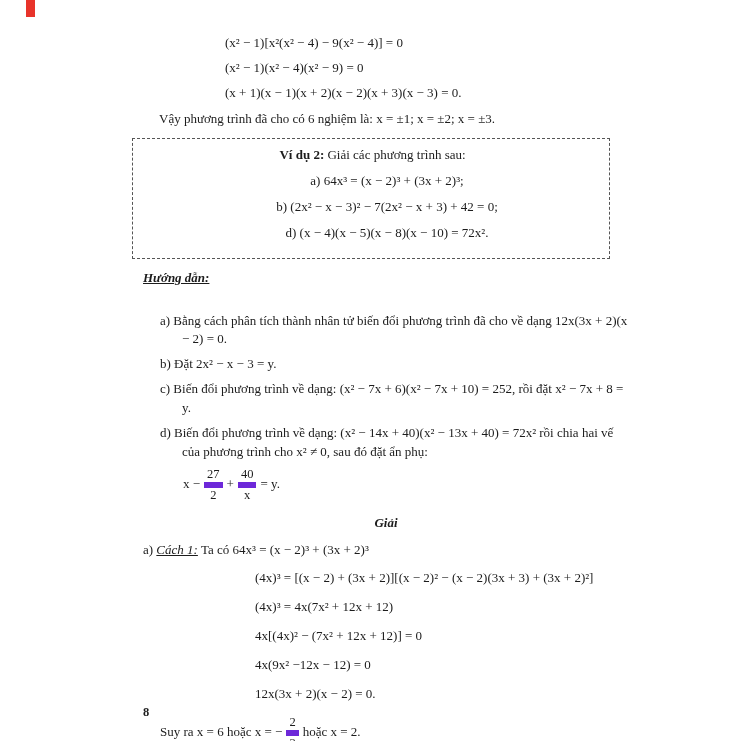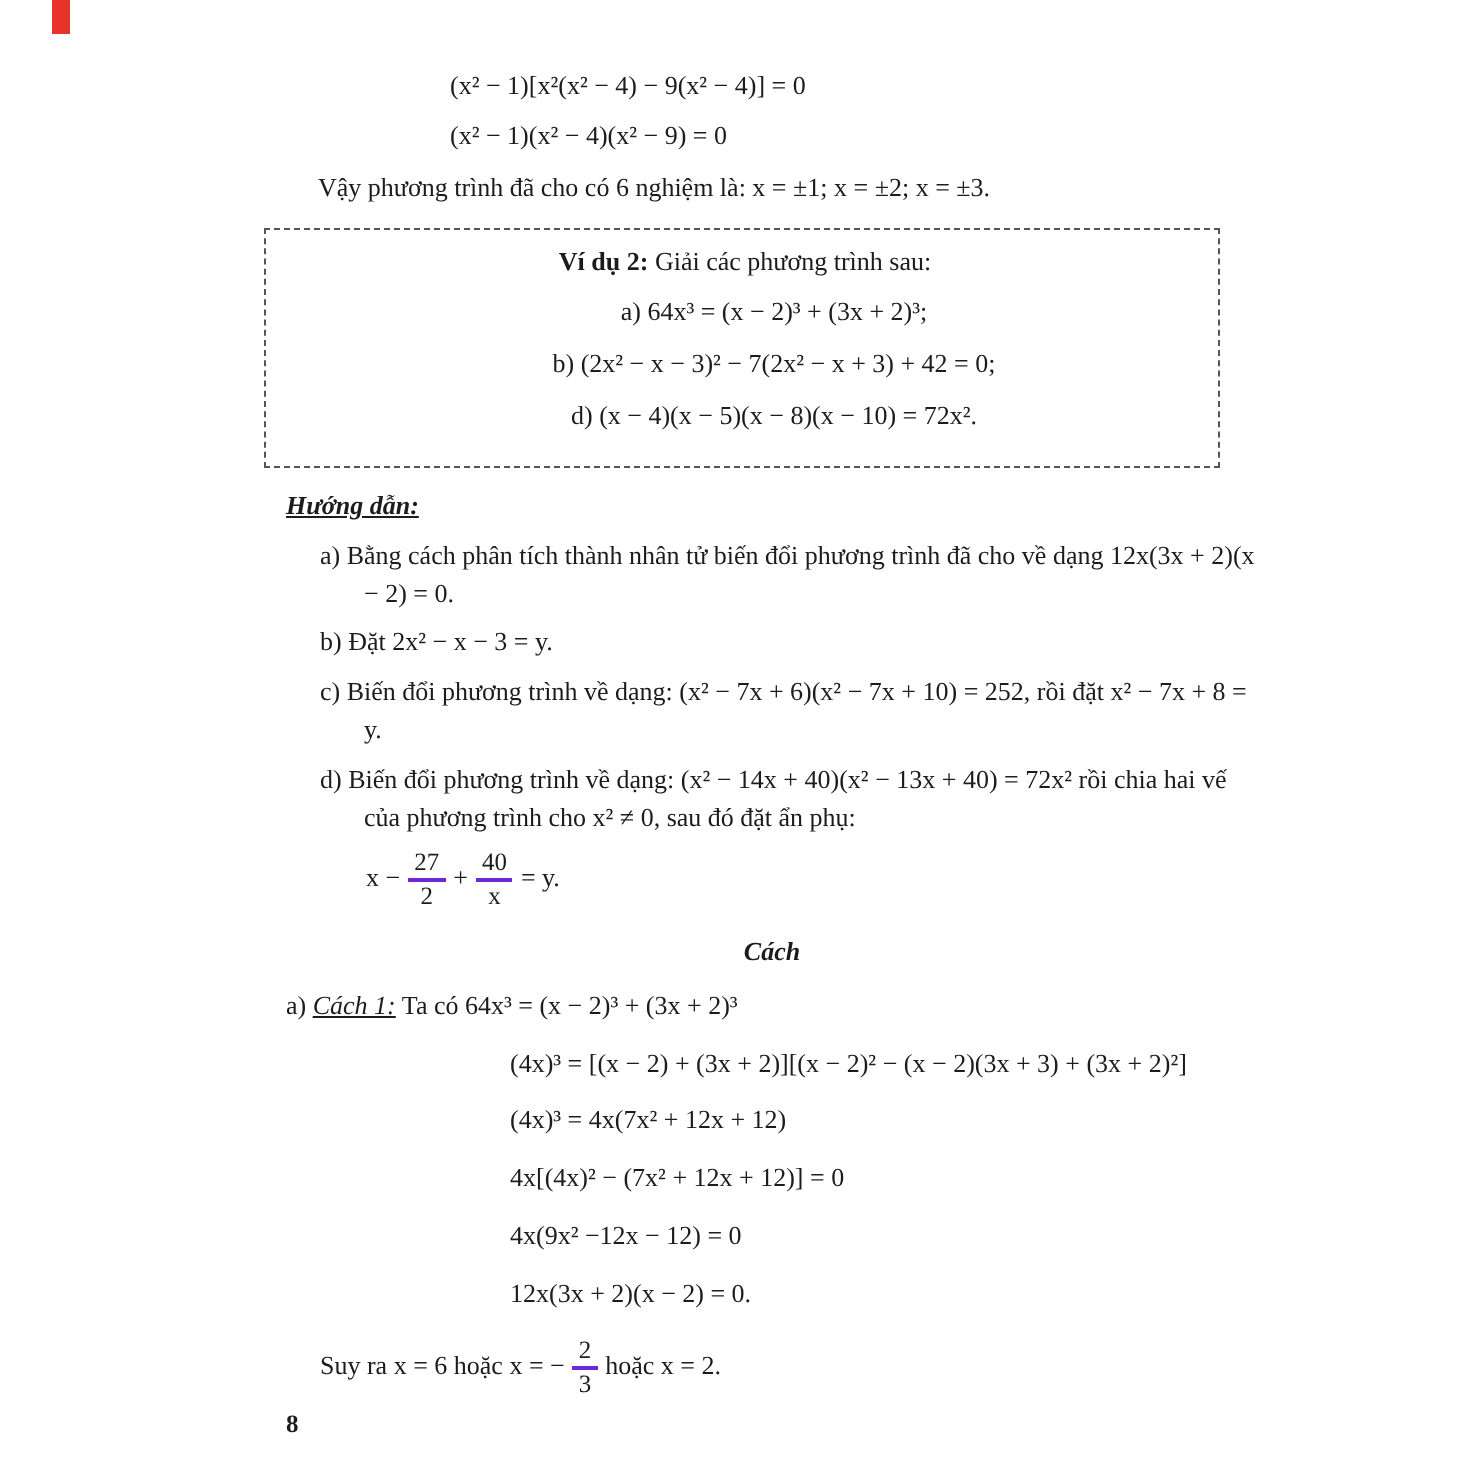--- a/index.html
+++ b/index.html
@@ -29,77 +29,78 @@
     border: 1px dashed #555;
     margin: 10px 0 10px -11px;
     padding: 3px 10px 8px 13px;
     width: 478px;
     text-align: center;
   }
   .example-box .box-title { margin: 4px 0 6px 0; }
   .example-box .box-item { margin: 7px 0 7px 29px; white-space: nowrap; }
   .guide-heading {
     font-weight: bold; font-style: italic; text-decoration: underline;
-    margin: 10px 0 6px 0;
+    margin: 10px 0 24px 0;
   }
   .hang {
     margin: 6px 0 6px 17px;
     padding-left: 22px; text-indent: -22px;
   }
   .expr-line { margin: 4px 0 4px 40px; }
   .solution-heading {
     text-align: center; font-weight: bold; font-style: italic;
     margin: 12px 0 8px 0;
   }
   .case-label { font-style: italic; text-decoration: underline; font-family: Liberation Serif, serif; }
   .sol-eq { margin: 10px 0 10px 112px; white-space: nowrap; }
   .frac {
     display: inline-block; vertical-align: middle; text-align: center;
     line-height: 1.05; margin: 0 4px; font-size: 12.5px;
   }
-  .frac .fnum { display: block; border-bottom: 2px solid #6d28d9; padding: 0 3px 1px 3px; }
+  .frac .fnum { display: block; border-bottom: 6px solid #6d28d9; padding: 0 3px 1px 3px; }
   .frac .fden { display: block; padding: 1px 3px 0 3px; }
   .frac-line { margin: 12px 0 12px 17px; }
   .page-number {
     position: absolute; left: 143px; top: 705px;
     font-weight: bold; font-size: 12.5px;
   }
 </style>
 </head>
 <body>
 
 <div class="page">
 
   <div class="corner-mark"></div>
 
   <div class="content">
 
     <div class="eq-block">
       <div class="eq">(x² − 1)[x²(x² − 4) − 9(x² − 4)] = 0</div>
       <div class="eq">(x² − 1)(x² − 4)(x² − 9) = 0</div>
+      <div class="eq">(x + 1)(x − 1)(x + 2)(x − 2)(x + 3)(x − 3) = 0.</div>
     </div>
     <p class="para indent">Vậy phương trình đã cho có 6 nghiệm là: x = ±1; x = ±2; x = ±3.</p>
 
     <div class="example-box">
       <p class="box-title"><b class="strong">Ví dụ 2:</b><span> Giải các phương trình sau:</span></p>
       <p class="box-item">a) 64x³ = (x − 2)³ + (3x + 2)³;</p>
       <p class="box-item">b) (2x² − x − 3)² − 7(2x² − x + 3) + 42 = 0;</p>
       <p class="box-item">d) (x − 4)(x − 5)(x − 8)(x − 10) = 72x².</p>
     </div>
 
     <p class="guide-heading">Hướng dẫn:</p>
     <p class="hang">a) Bằng cách phân tích thành nhân tử biến đổi phương trình đã cho về dạng 12x(3x + 2)(x − 2) = 0.</p>
     <p class="hang">b) Đặt 2x² − x − 3 = y.</p>
     <p class="hang">c) Biến đổi phương trình về dạng: (x² − 7x + 6)(x² − 7x + 10) = 252, rồi đặt x² − 7x + 8 = y.</p>
     <p class="hang">d) Biến đổi phương trình về dạng: (x² − 14x + 40)(x² − 13x + 40) = 72x² rồi chia hai vế của phương trình cho x² ≠ 0, sau đó đặt ẩn phụ:</p>
     <p class="expr-line">
       <span>x −</span><span class="frac"><span class="fnum">27</span><span class="fden">2</span></span><span>+</span><span class="frac"><span class="fnum">40</span><span class="fden">x</span></span><span>= y.</span>
     </p>
 
-    <p class="solution-heading">Cách</p>
+    <p class="solution-heading">Giải</p>
 
     <p class="para"><span>a) </span><span class="case-label">Cách 1:</span><span> Ta có 64x³ = (x − 2)³ + (3x + 2)³</span></p>
 
     <div class="sol-eq">(4x)³ = [(x − 2) + (3x + 2)][(x − 2)² − (x − 2)(3x + 3) + (3x + 2)²]</div>
     <div class="sol-eq">(4x)³ = 4x(7x² + 12x + 12)</div>
     <div class="sol-eq">4x[(4x)² − (7x² + 12x + 12)] = 0</div>
     <div class="sol-eq">4x(9x² −12x − 12) = 0</div>
     <div class="sol-eq">12x(3x + 2)(x − 2) = 0.</div>
 
     <p class="frac-line">

